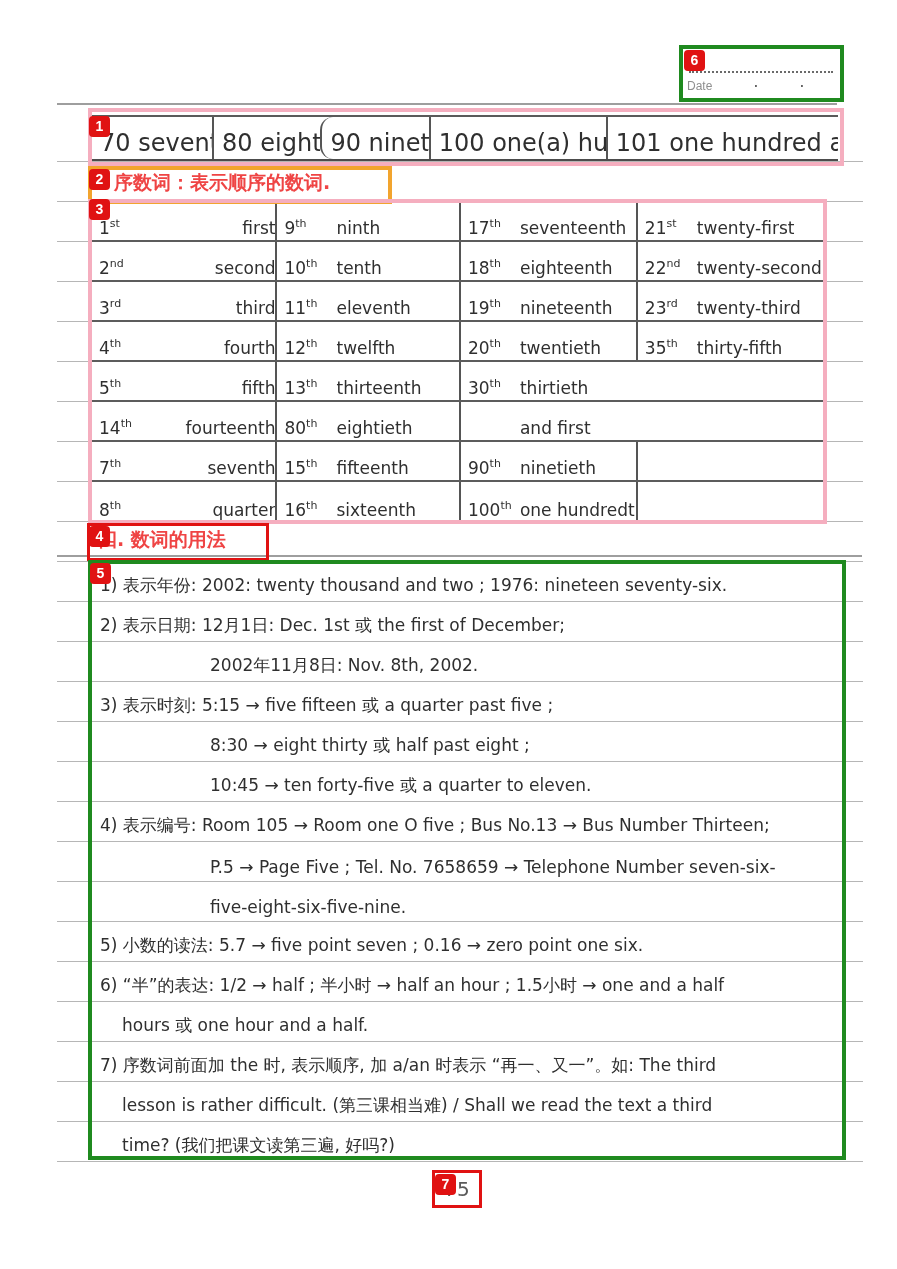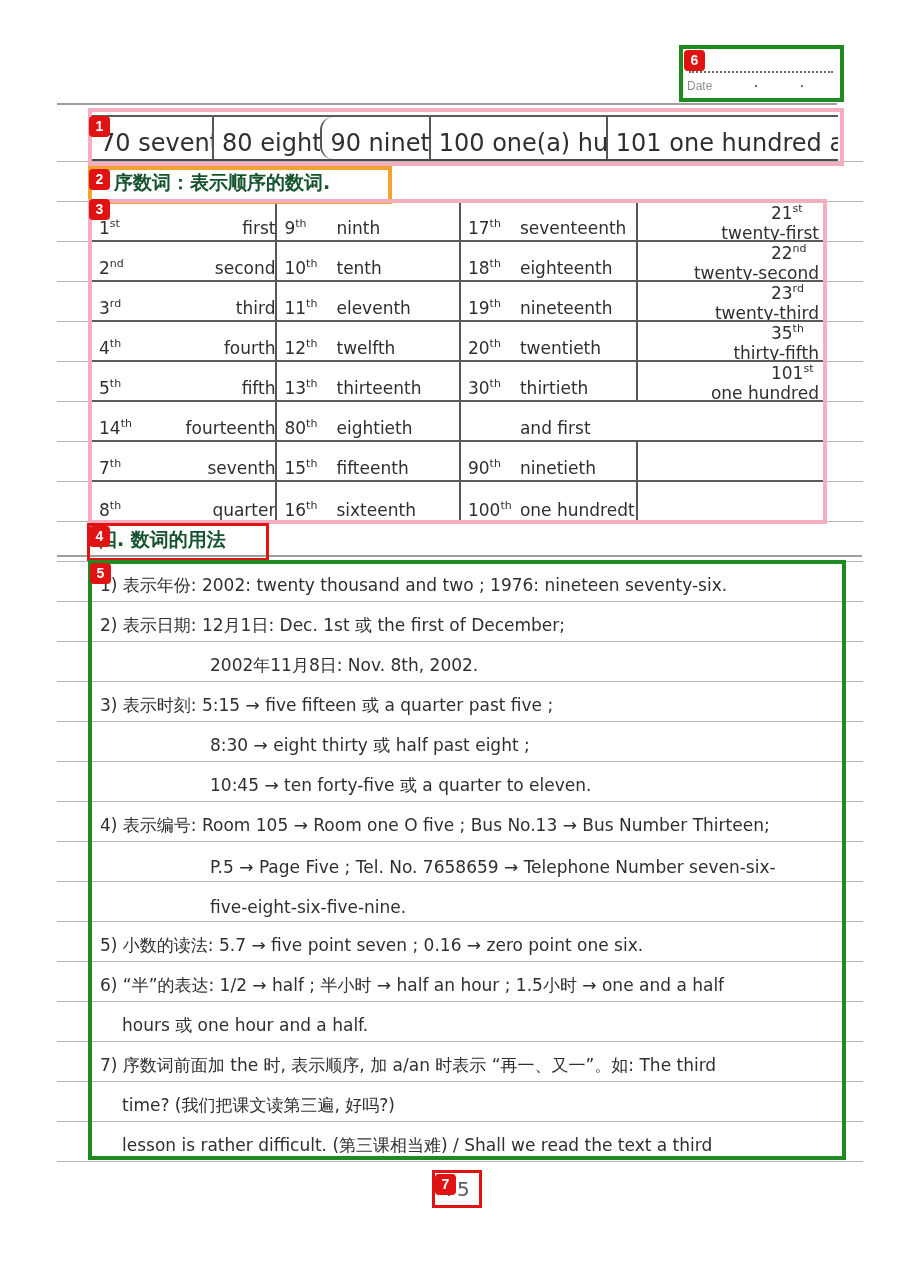--- a/index.html
+++ b/index.html
@@ -35,31 +35,31 @@
 
   
   .cardinal-row{position:absolute;left:92px;top:115px;width:746px;height:42px;z-index:1;
     display:flex;border-top:2px solid #5a5a5a;border-bottom:2px solid #4c4c4c;}
   .ccell{display:flex;align-items:flex-end;padding:0 2px 2px 8px;font-size:24px;
     border-left:2px solid #555;white-space:nowrap;overflow:hidden;}
   .ccell:first-child{border-left:none;}
   .c0{width:16%;} .c1{width:14%;} .c2{width:14%;border-radius:13px;} .c3{width:24%;} .c4{width:32%;}
 
   
-  .heading{position:absolute;z-index:1;font-size:19px;font-weight:bold;color:#14532d;white-space:nowrap;}
+  .heading{position:absolute;z-index:1;font-size:19px;font-weight:bold;color:#ef4444;white-space:nowrap;}
 
   
   .otable{position:absolute;left:92px;top:202px;width:731px;height:320px;z-index:1;
     border-bottom:2px solid #555;}
   .trow{display:flex;height:40px;box-sizing:border-box;border-bottom:2px solid #5c5c5c;}
   .trow:last-child{border-bottom:none;}
   .tcell{display:flex;align-items:flex-end;box-sizing:border-box;border-left:2px solid #555;
     padding-bottom:2px;overflow:hidden;white-space:nowrap;}
   .tcell:first-child{border-left:none;gap:28px;}
-  .tcell{width:25.1%;} .tcell:nth-child(3){width:24.2%;} .tcell:nth-child(4){width:25.6%;flex-direction:column;}
+  .tcell{width:25.1%;} .tcell:nth-child(3){width:24.2%;} .tcell:nth-child(4){width:25.6%;}
   .abbr{width:52px;padding-left:7px;font-size:17px;flex:none;}
   .abbr sup{font-size:11px;}
   .word{flex:1;text-align:left;font-size:17px;padding-right:4px;}
   .tcell:first-child .word{text-align:right;padding-right:0;}
 
   
   .notes{position:absolute;left:96px;top:562px;width:742px;z-index:1;}
   .note-line{height:40px;box-sizing:border-box;display:flex;align-items:flex-end;
     padding-bottom:5px;font-size:17px;white-space:nowrap;overflow:hidden;}
   .ind0{padding-left:4px;} .ind1{padding-left:26px;} .ind2{padding-left:114px;}
@@ -180,24 +180,20 @@
           <span class="abbr">5<sup>th</sup></span>
           <span class="word">fifth</span>
         </div>
         <div class="tcell">
           <span class="abbr">13<sup>th</sup></span>
           <span class="word">thirteenth</span>
         </div>
         <div class="tcell">
           <span class="abbr">30<sup>th</sup></span>
           <span class="word">thirtieth</span>
-        </div>
-        <div class="tcell">
-          <span class="abbr">101<sup>st</sup></span>
-          <span class="word">one hundred</span>
         </div>
       </div>
       <div class="trow">
         <div class="tcell">
           <span class="abbr">14<sup>th</sup></span>
           <span class="word">fourteenth</span>
         </div>
         <div class="tcell">
           <span class="abbr">80<sup>th</sup></span>
           <span class="word">eightieth</span>
@@ -258,22 +254,22 @@
       <div class="note-line ind0">3) 表示时刻: 5:15 → five fifteen 或 a quarter past five ;</div>
       <div class="note-line ind2">8:30 → eight thirty 或 half past eight ;</div>
       <div class="note-line ind2">10:45 → ten forty-five 或 a quarter to eleven.</div>
       <div class="note-line ind0">4) 表示编号: Room 105 → Room one O five ; Bus No.13 → Bus Number Thirteen;</div>
       <div class="note-line ind2">P.5 → Page Five ; Tel. No. 7658659 → Telephone Number seven-six-</div>
       <div class="note-line ind2">five-eight-six-five-nine.</div>
       <div class="note-line ind0">5) 小数的读法: 5.7 → five point seven ; 0.16 → zero point one six.</div>
       <div class="note-line ind0">6) “半”的表达: 1/2 → half ; 半小时 → half an hour ; 1.5小时 → one and a half</div>
       <div class="note-line ind1">hours 或 one hour and a half.</div>
       <div class="note-line ind0">7) 序数词前面加 the 时, 表示顺序, 加 a/an 时表示 “再一、又一”。如: The third</div>
+      <div class="note-line ind1">lesson is rather difficult. (第三课相当难) / Shall we read the text a third</div>
       <div class="note-line ind1">time? (我们把课文读第三遍, 好吗?)</div>
-      <div class="note-line ind1">lesson is rather difficult. (第三课相当难) / Shall we read the text a third</div>
     </div>
   <div class="obox green" style="left:88px;top:560px;width:750px;height:592px;"></div>
   <div class="badge" style="left:90px;top:563px;">5</div>
 
   <div class="pagenum-content hw">75</div>
   <div class="obox red" style="left:432px;top:1170px;width:44px;height:32px;"></div>
   <div class="badge" style="left:435px;top:1174px;">7</div>
 
 </div>
 

